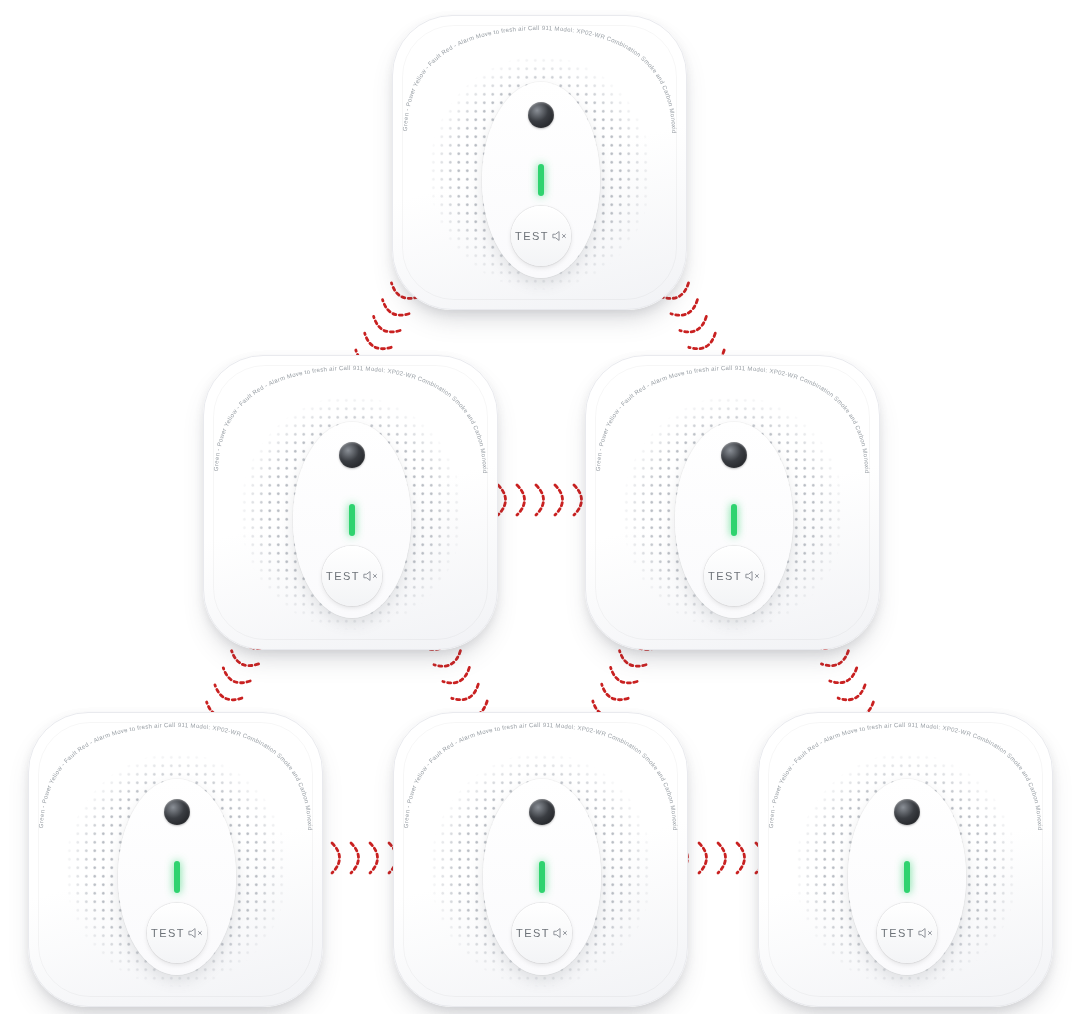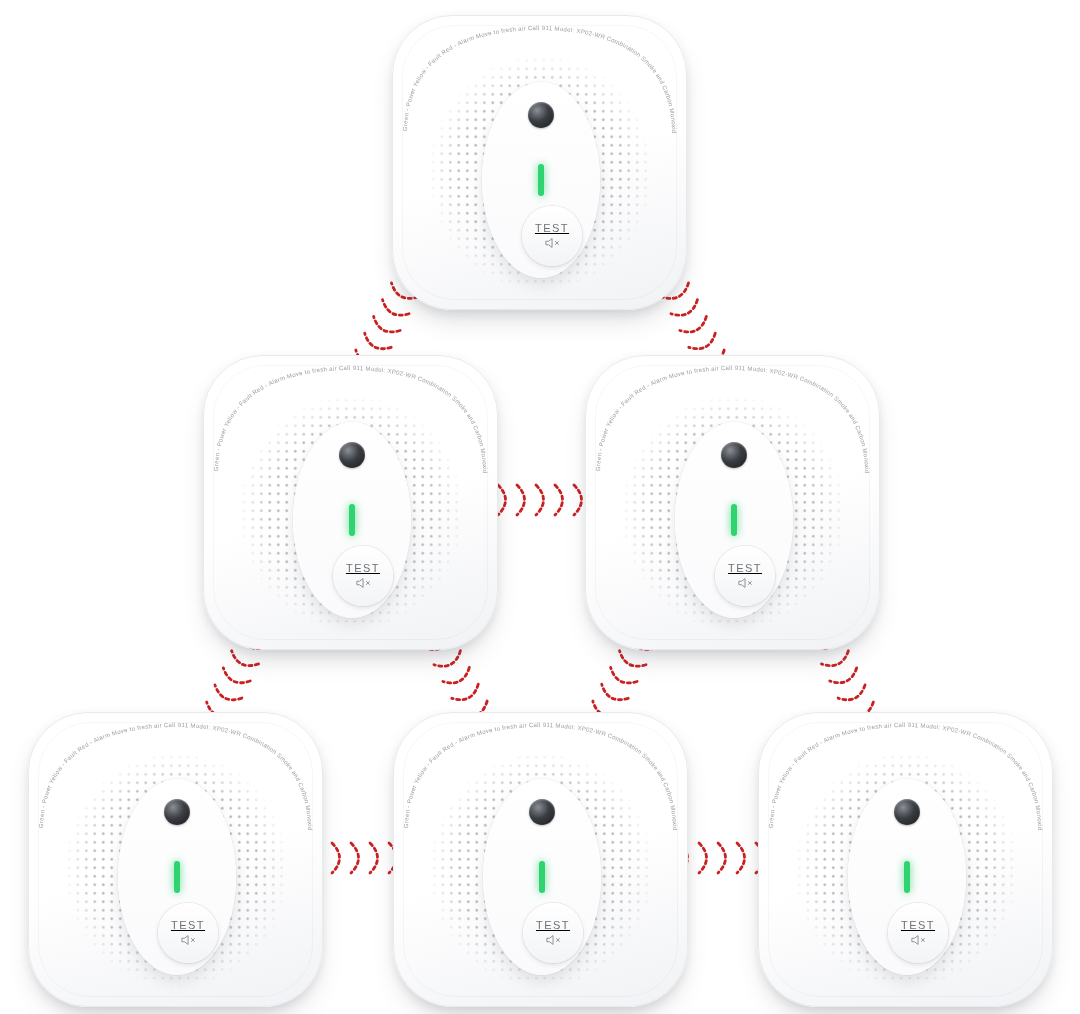--- a/index.html
+++ b/index.html
@@ -118,34 +118,33 @@
     top: 82px;
     width: 6px;
     height: 32px;
     border-radius: 3px;
     background: var(--led-color, #2fd36f);
     box-shadow: 0 0 8px rgba(47, 211, 111, 0.75);
   }
 
   .test-btn {
     position: absolute;
-    left: 40px;
+    left: 29px;
     top: 124px;
     width: 60px;
     height: 60px;
     border-radius: 50%;
     background: linear-gradient(180deg, #ffffff, #f3f4f6);
     box-shadow: 0 0 0 1px rgba(0,0,0,0.06), 0 2px 5px rgba(0,0,0,0.10), inset 0 1px 0 #ffffff;
     display: flex;
-    flex-direction: column;
+    flex-direction: row;
     align-items: center;
     justify-content: center;
     gap: 3px;
     box-sizing: border-box;
-    text-decoration: underline;
   }
   .test-label {
     font-size: 11px;
     color: #6d7278;
     letter-spacing: 1.5px;
     line-height: 1;
   }
   .mute-icon { display: block; line-height: 0; }
   .mute-icon svg {
     width: 15px;

